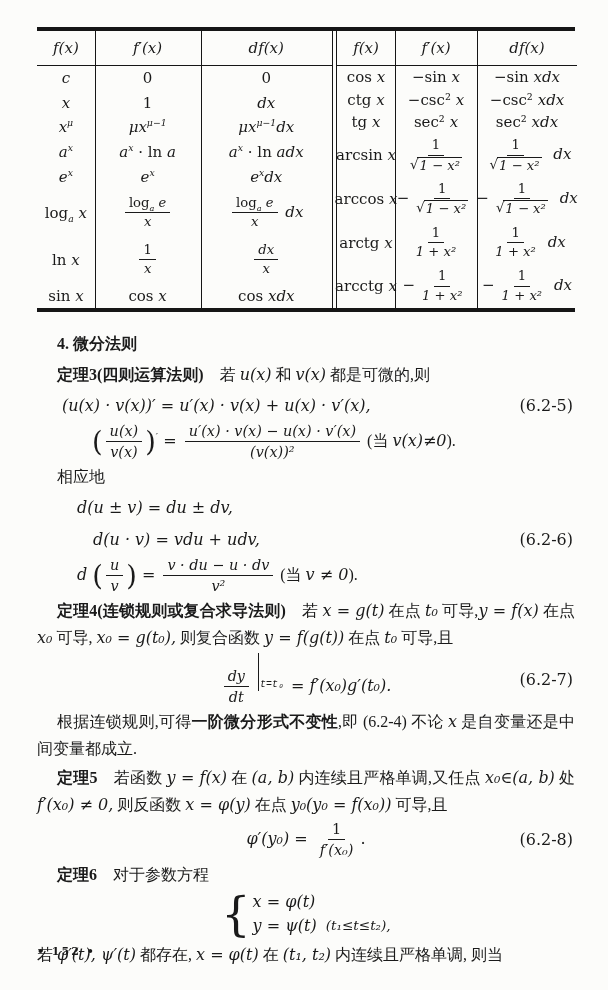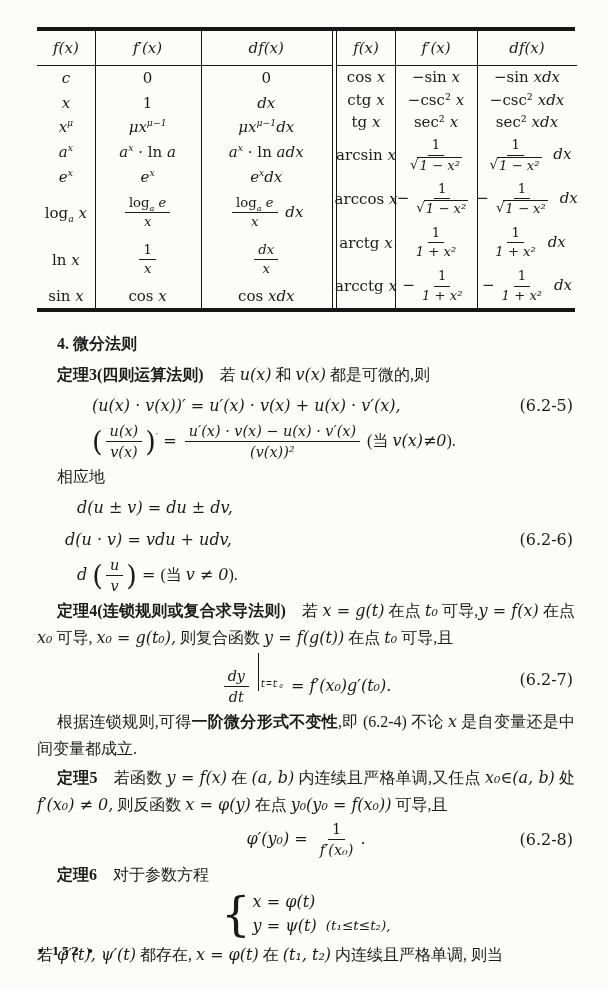--- a/index.html
+++ b/index.html
@@ -314,45 +314,48 @@
                 </span><span class="mi"> dx</span></span>
             </div>
           </div>
         </div>
       </div>
     </div>
   <div class="docbody">
       <div class="heading"><span class="zh zhb">4. 微分法则</span></div>
       <div class="para"><span class="zh zhb">定理3(四则运算法则)</span><span class="zh">　若 </span><span class="mi">u(x)</span><span class="zh"> 和 </span><span class="mi">v(x)</span><span class="zh"> 都是可微的,则</span></div>
       <div class="eq">
-        <span class="eqcontent" style="margin-left: 55px;"><span class="mi">(u(x) · v(x))′ = u′(x) · v(x) + u(x) · v′(x),</span></span>
+        <span class="eqcontent" style="margin-left: 25px;"><span class="mi">(u(x) · v(x))′ = u′(x) · v(x) + u(x) · v′(x),</span></span>
         <span class="eqnum mr">(6.2-5)</span>
       </div>
       <div class="eq">
         <span class="eqcontent" style="margin-left: 55px;"><span class="bigp">(</span><span class="frac">
             <span class="num"><span class="mi">u(x)</span></span>
             <span class="den"><span class="mi">v(x)</span></span>
           </span><span class="bigp">)</span><sup class="mi">′</sup><span class="mi"> = </span><span class="frac">
             <span class="num"><span class="mi">u′(x) · v(x) − u(x) · v′(x)</span></span>
             <span class="den"><span class="mi">(v(x))²</span></span>
           </span><span class="zh"> (当 </span><span class="mi">v(x)≠0</span><span class="zh">).</span></span>
       </div>
       <div class="para"><span class="zh">相应地</span></div>
       <div class="eq">
         <span class="eqcontent" style="margin-left: 40px;"><span class="mi">d(u ± v) = du ± dv,</span></span>
       </div>
       <div class="eq">
-        <span class="eqcontent" style="margin-left: 28px; text-align: center;"><span class="mi">d(u · v) = vdu + udv,</span></span>
+        <span class="eqcontent" style="margin-left: 56px; text-align: center;"><span class="mi">d(u · v) = vdu + udv,</span></span>
         <span class="eqnum mr">(6.2-6)</span>
       </div>
       <div class="eq">
         <span class="eqcontent" style="margin-left: 40px;"><span class="mi">d </span><span class="bigp">(</span><span class="frac">
             <span class="num"><span class="mi">u</span></span>
             <span class="den"><span class="mi">v</span></span>
-          </span><span class="bigp">)</span><span class="mi"> = </span><span class="zh"> (当 </span><span class="mi">v ≠ 0</span><span class="zh">).</span></span>
+          </span><span class="bigp">)</span><span class="mi"> = </span><span class="frac">
+            <span class="num"><span class="mi">v · du − u · dv</span></span>
+            <span class="den"><span class="mi">v²</span></span>
+          </span><span class="zh"> (当 </span><span class="mi">v ≠ 0</span><span class="zh">).</span></span>
       </div>
       <div class="para"><span class="zh zhb">定理4(连锁规则或复合求导法则)</span><span class="zh">　若 </span><span class="mi">x = g(t)</span><span class="zh"> 在点 </span><span class="mi">t₀</span><span class="zh"> 可导,</span><span class="mi">y = f(x)</span><span class="zh"> 在点 </span><span class="mi">x₀</span><span class="zh"> 可导, </span><span class="mi">x₀ = g(t₀),</span><span class="zh"> 则复合函数 </span><span class="mi">y = f(g(t))</span><span class="zh"> 在点 </span><span class="mi">t₀</span><span class="zh"> 可导,且</span></div>
       <div class="eq center">
         <span class="eqcontent"><span class="frac">
             <span class="num"><span class="mi">dy</span></span>
             <span class="den"><span class="mi">dt</span></span>
           </span><span class="evalwrap">
             <span class="evalbar"></span>
             <span class="evalsub">t=t₀</span>
           </span><span class="mi"> = f′(x₀)g′(t₀).</span></span>

